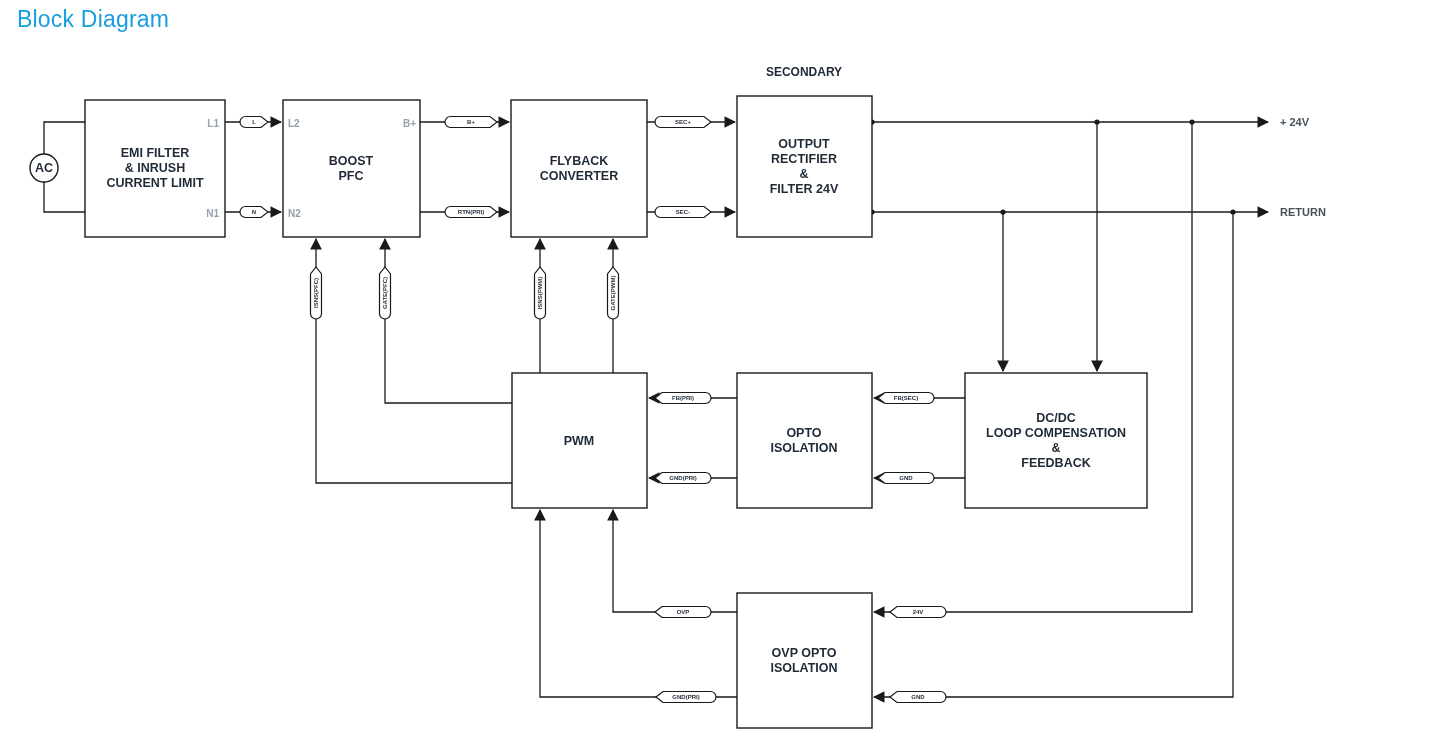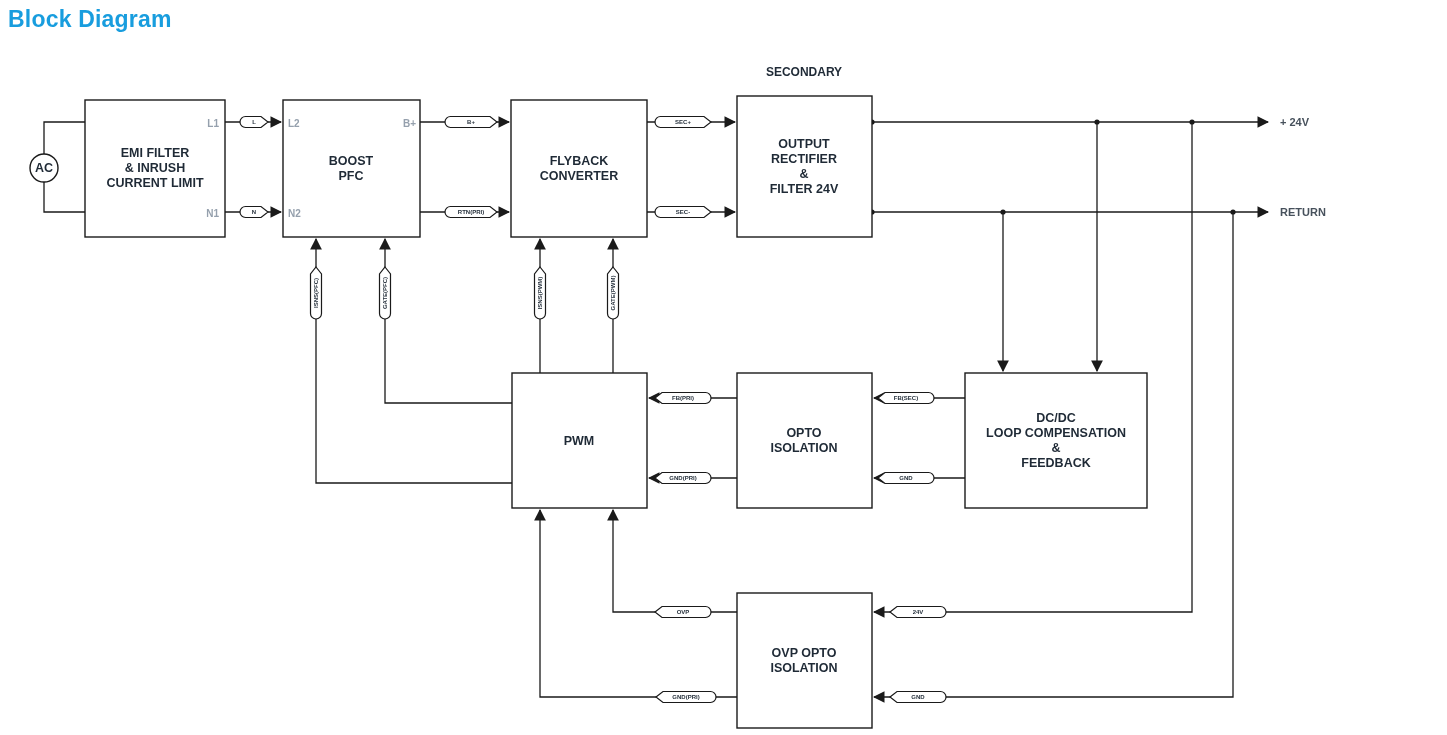--- a/index.html
+++ b/index.html
@@ -1,17 +1,17 @@
 <!DOCTYPE html>
 <html><head>
 <meta charset="utf-8">
 <style>
   html,body{margin:0;padding:0;background:#ffffff;width:1447px;height:735px;
     font-family:"Liberation Sans", sans-serif;overflow:hidden;}
-  .page-title{position:absolute;left:8px;top:6px;font-size:23px;font-weight:bold;
+  .page-title{position:absolute;left:17px;top:6px;font-size:23px;font-weight:normal;
     color:#189dde;letter-spacing:.2px;}
   svg{position:absolute;left:0;top:0;}
   .blk{fill:#ffffff;stroke:#1a1a1a;stroke-width:1.4;}
   .wire{fill:none;stroke:#1a1a1a;stroke-width:1.3;}
   .btxt{fill:#1f2a36;font-size:12.5px;font-weight:bold;text-anchor:middle;}
   .ptxt{fill:#95a0ad;font-size:10px;font-weight:bold;}
   .ntxt{fill:#1f2a36;font-size:6px;font-weight:bold;text-anchor:middle;}
   .otxt{fill:#47515c;font-size:11px;font-weight:bold;}
   .sec{fill:#1f2a36;font-size:12px;font-weight:bold;text-anchor:middle;}
   .pillbody{fill:#ffffff;stroke:#1a1a1a;stroke-width:1.2;}

